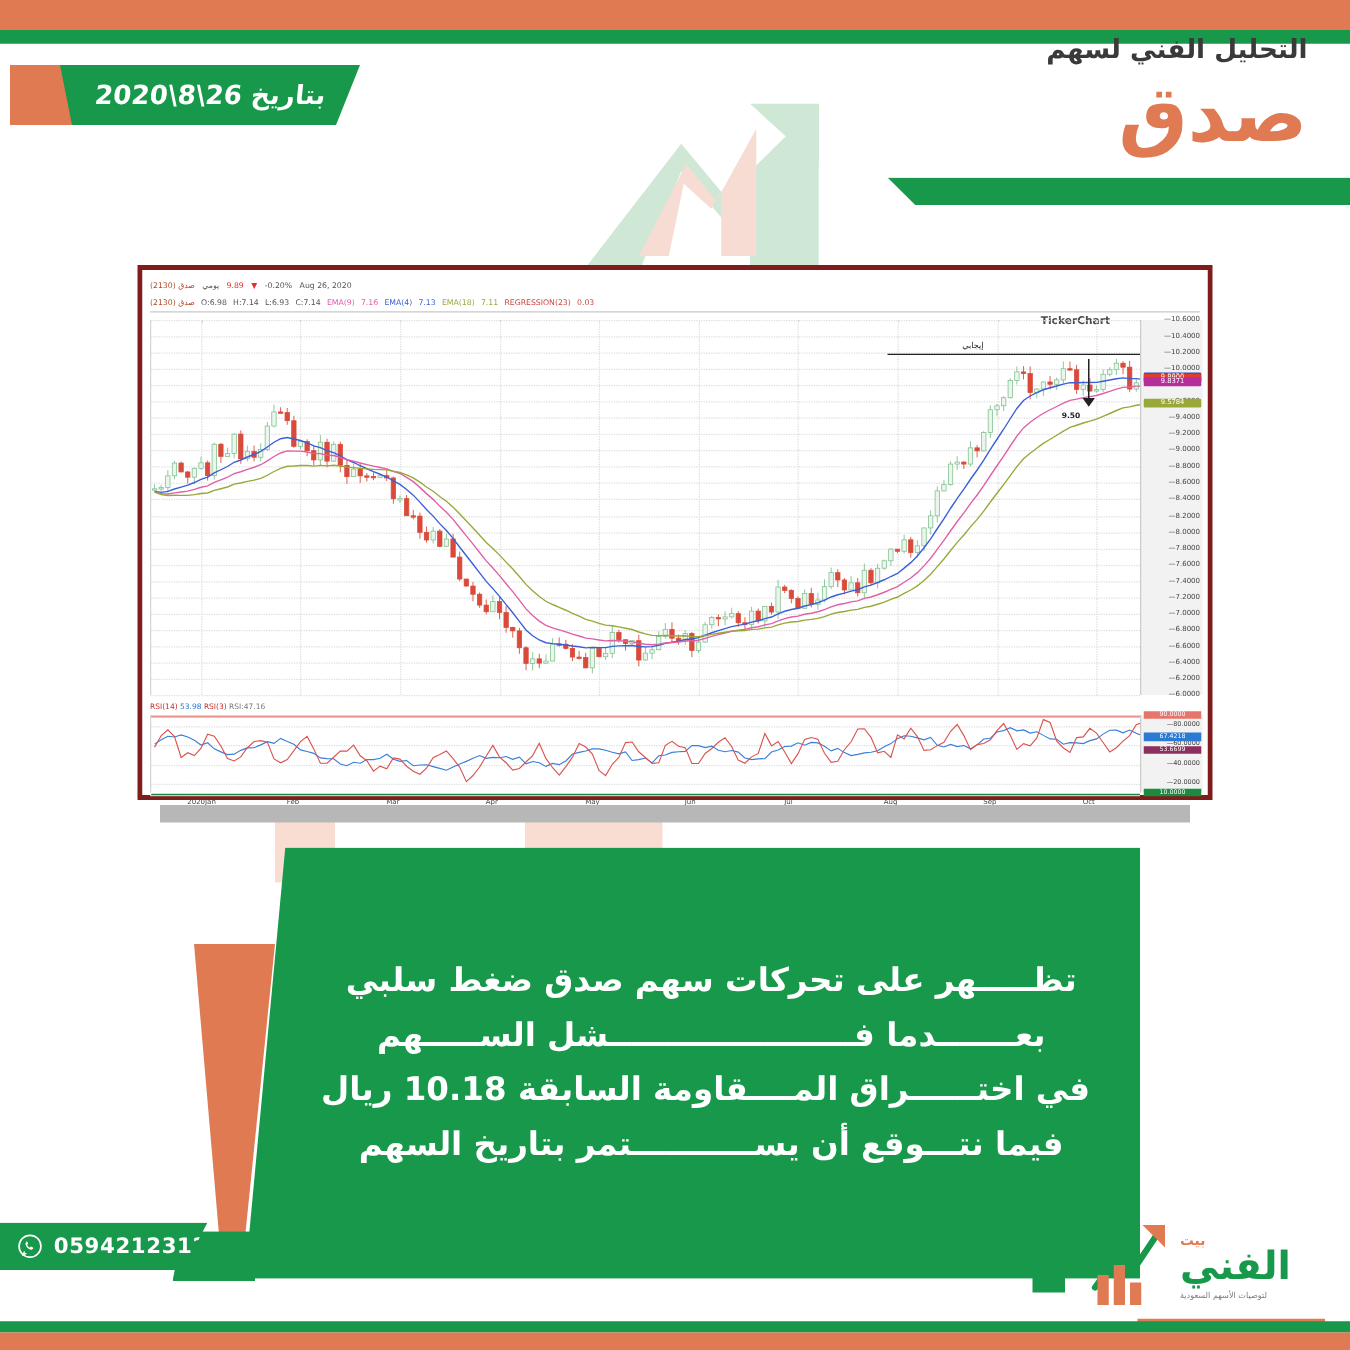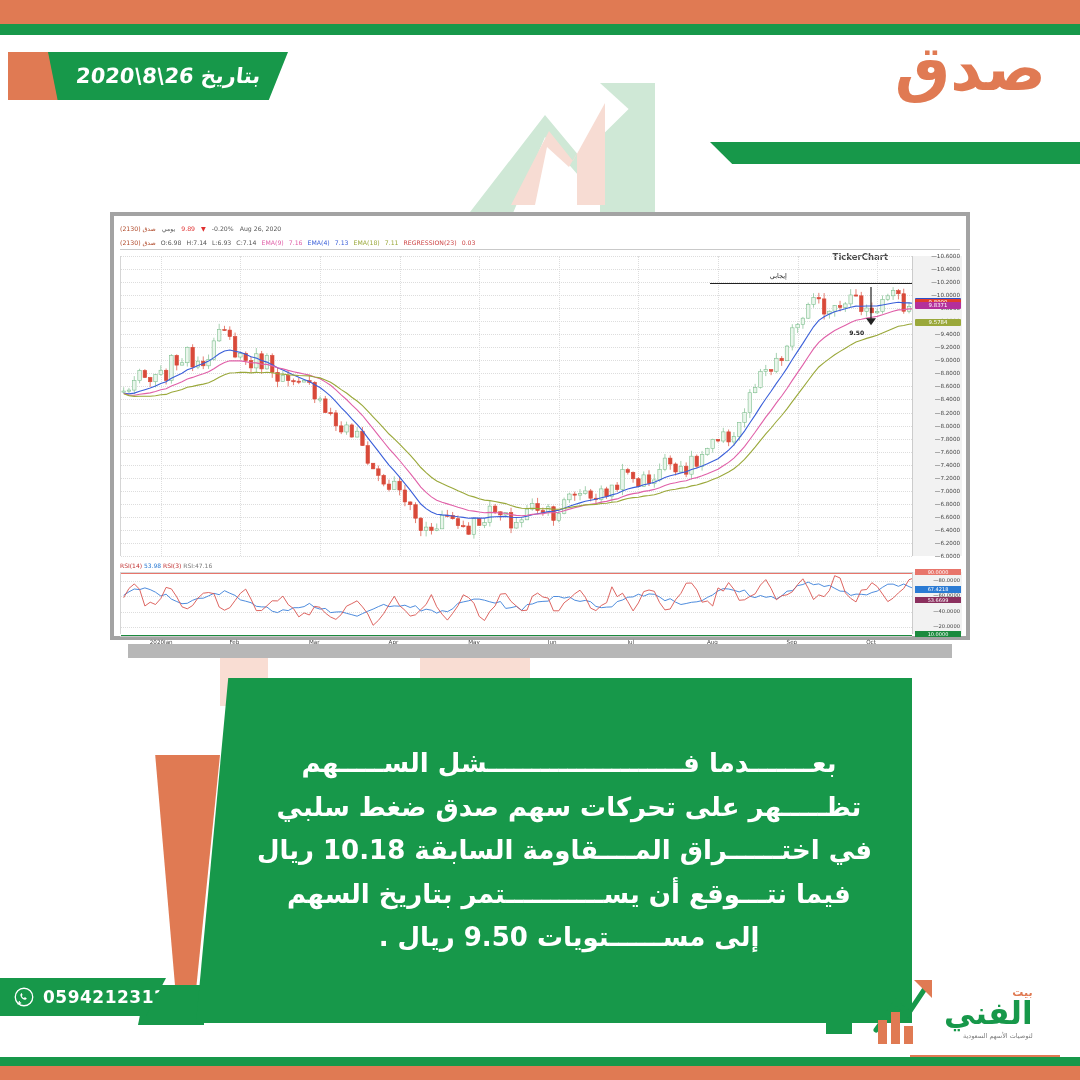--- a/index.html
+++ b/index.html
@@ -54,21 +54,21 @@
   }
   .header-green-rule {
     position:absolute; right:0; top:142px; width:370px; height:22px;
     background:#17984A;
     clip-path: polygon(0 0, 100% 0, 100% 100%, 6% 100%);
   }
 
   
   .monitor-outer {
     position:absolute; left:110px; top:212px; width:860px; height:428px;
-    background:#ffffff; border:4px solid #a3a3a3;
+    background:#ffffff; border:4px solid #7f1d1d;
   }
   .monitor-base {
     position:absolute; left:128px; top:644px; width:824px; height:14px; background:#B7B7B7;
   }
   .pink-bar-1 { position:absolute; left:220px; top:644px; width:48px; height:62px; background:#F9DDD3; }
   .pink-bar-2 { position:absolute; left:420px; top:644px; width:110px; height:62px; background:#F9DDD3; }
 
   
   .chart-panel { position:absolute; inset:0; background:#FFFFFF; }
   .chart-hdr1 {
@@ -188,21 +188,21 @@
   .wa-badge .txt { color:#fff; font-size:17px; font-weight:bold; letter-spacing:.5px; }
   .web-badge .txt { color:#fff; font-size:12.5px; font-weight:bold; }
   .cicon { width:20px; height:20px; flex:0 0 auto; }
   .cicon.small { width:17px; height:17px; }
 
   
   .logo-wrap {
     position:absolute; right:18px; bottom:26px; width:190px; height:82px;
     display:flex; align-items:center; justify-content:flex-end; gap:6px; direction:rtl;
   }
-  .logo-text { text-align:right; }
+  .logo-text { text-align:left; }
   .logo-main { color:#17984A; font-size:31px; font-weight:bold; line-height:1; }
   .logo-sub { color:#7d7d7d; font-size:6.5px; margin-top:3px; }
   .logo-top { color:#E07A53; font-size:11px; font-weight:bold; line-height:1; }
   .logo-rule { position:absolute; right:20px; bottom:20px; width:150px; height:5px; background:#E07A53; }
   .logo-green-block { position:absolute; right:228px; bottom:46px; width:26px; height:62px; background:#17984A; }
 
   
   .bot-green  { position:absolute; left:0; bottom:14px; width:1080px; height:9px; background:#17984A; }
   .bot-orange { position:absolute; left:0; bottom:0; width:1080px; height:14px; background:#E07A53; }
 </style>
@@ -213,20 +213,21 @@
 
   <div class="top-orange"></div>
   <div class="top-green"></div>
 
   <div class="date-orange-block"></div>
   <div class="date-badge">
     <span>بتاريخ 26\8\2020</span>
   </div>
 
   <div class="header-title">
+    <div class="sub">التحليل الفني لسهم</div>
     <div class="main">صدق</div>
   </div>
 
   <svg class="deco-arrow-lt" viewBox="0 0 250 150">
     <path d="M10 150 L95 40 L130 82 L205 8 L205 150 L150 150 L150 70 L128 100 L95 62 L58 150 Z"></path>
     <path d="M150 8 L205 8 L205 58 Z"></path>
   </svg>
   <svg class="deco-arrow-pink" viewBox="0 0 110 110">
     <path d="M6 110 L44 36 L68 66 L100 8 L100 110 L72 110 L72 58 L64 72 L42 52 L30 110 Z"></path>
   </svg>
@@ -686,25 +687,24 @@
         </div>
     </div>
   </div>
   <div class="pink-bar-1"></div>
   <div class="pink-bar-2"></div>
   <div class="monitor-base"></div>
 
   <div class="orange-wedge"></div>
   <div class="green-tab-left"></div>
   <div class="body-block">
+    <div class="body-line">تظـــــهر على تحركات سهم صدق ضغط سلبي</div>
     <div class="body-line">بعـــــــدما فــــــــــــــــــــــشل الســـــهم</div>
-    <div class="body-line">تظـــــهر على تحركات سهم صدق ضغط سلبي</div>
     <div class="body-line">في اختــــــراق المــــقاومة السابقة 10.18 ريال</div>
     <div class="body-line">فيما نتـــوقع أن يســـــــــــتمر بتاريخ السهم</div>
-    <div class="body-line">إلى مســــــتويات 9.50 ريال .</div>
   </div>
 
   <div class="wa-badge">
     <svg class="cicon" viewBox="0 0 24 24">
       <circle cx="12" cy="12" r="10.5" fill="none" stroke="#fff" stroke-width="1.6"></circle>
       <path d="M8.3 7.4c.4-.2.8-.1 1 .3l.8 1.4c.2.3.1.6-.1.8l-.5.5c-.2.2-.2.4-.1.6.5.9 1.2 1.6 2.1 2.1.2.1.4.1.6-.1l.5-.5c.2-.2.5-.3.8-.1l1.4.8c.4.2.5.6.3 1-.4.8-1.3 1.3-2.2 1.1-2.6-.5-4.7-2.6-5.2-5.2-.2-.9.3-1.8 1.1-2.2z" fill="#fff"></path>
       <path d="M6.5 17.5l-1.1 2.6 2.7-1" fill="none" stroke="#fff" stroke-width="1.4" stroke-linecap="round"></path>
     </svg>
     <span class="txt">0594212312</span>
   </div>

